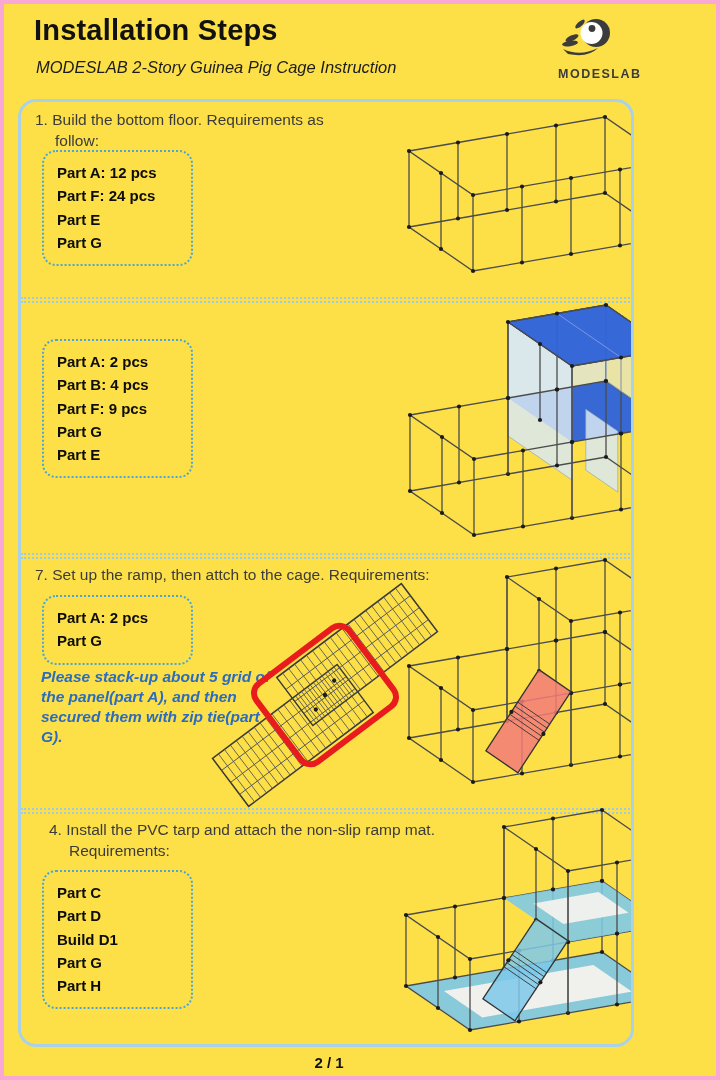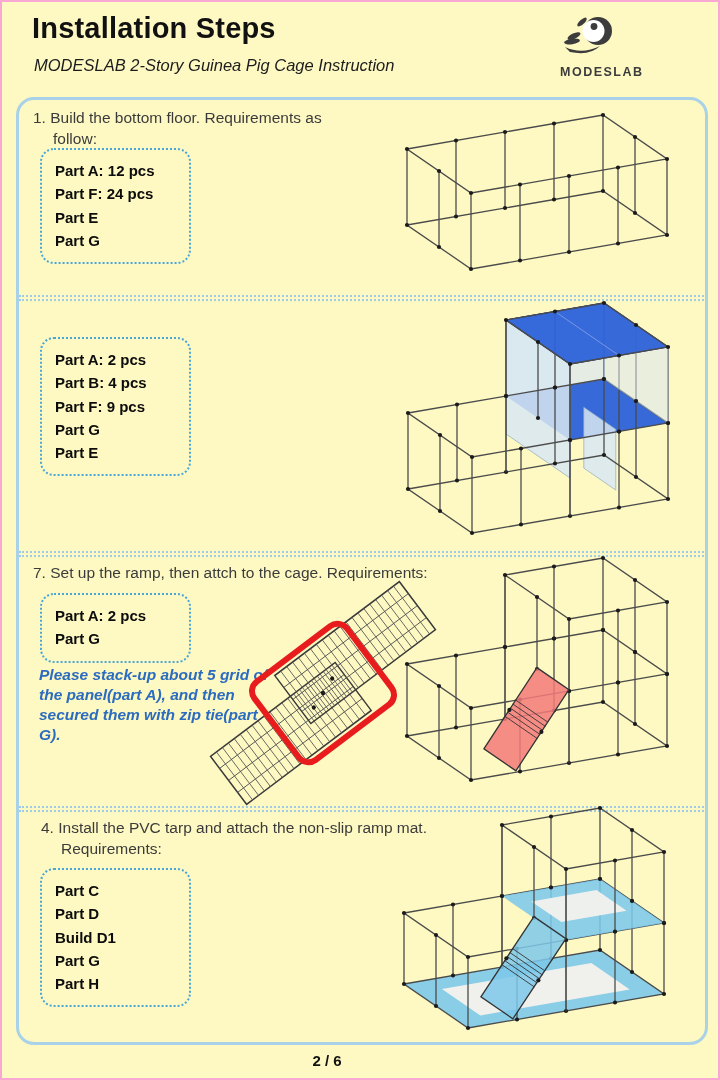--- a/index.html
+++ b/index.html
@@ -1,24 +1,24 @@
 <!DOCTYPE html>
 <html style="--c-border: #a9d2e8; --c-divider: #9fcce4; --c-parts: #4aa6d6; --c-note: #2b6cc0;"><head>
 <meta charset="utf-8">
 <style>
   html,body{margin:0;padding:0;background:#fff;}
-  .page{position:relative;width:720px;height:1080px;background:#fef9c3;border:2px solid #f9a8d4;
+  .page{position:relative;width:720px;height:1080px;background:#fde047;border:4px solid #f9a8d4;
         box-sizing:border-box;font-family:"Liberation Sans",sans-serif;overflow:hidden;}
   
   .title{position:absolute;left:30px;top:10px;font-size:29px;font-weight:800;color:#111;letter-spacing:.2px;}
   .subtitle{position:absolute;left:32px;top:54px;font-size:16.5px;font-style:italic;font-weight:500;color:#1c1c1c;}
   .brand{position:absolute;right:48px;top:12px;width:110px;text-align:left;}
   .brand .brand-name{font-size:12.5px;font-weight:700;letter-spacing:1.5px;color:#3c3c3c;margin-top:1px;}
   
-  .main-box{position:absolute;left:14px;top:95px;width:692px;height:948px;box-sizing:border-box;
+  .main-box{position:absolute;left:14px;top:95px;width:616px;height:948px;box-sizing:border-box;
             border:3.5px solid var(--c-border,#a9d2e8);border-radius:18px;overflow:hidden;}
   .section{position:absolute;left:0;width:685px;}
   .divider{position:absolute;left:0;width:685px;height:6px;box-sizing:border-box;
            border-top:2px dotted var(--c-divider,#9fcce4);border-bottom:2px dotted var(--c-divider,#9fcce4);}
   .step-heading{position:absolute;font-size:15.5px;color:#3b3b3b;line-height:1.35;}
   .step-heading .l2{margin-left:20px;}
   .parts-box{position:absolute;display:inline-block;border:2px dotted var(--c-parts,#4aa6d6);
              border-radius:14px;padding:9px 16px 10px 13px;font-size:15px;font-weight:700;color:#0c0c0c;
              line-height:1.55;min-width:118px;}
   .note{position:absolute;font-size:15.5px;font-weight:700;font-style:italic;
@@ -336,21 +336,21 @@
           <line x1="118.8" y1="155.3" x2="150.8" y2="177.3" stroke="#333" stroke-width="0.9" stroke-linecap="round"></line>
           <line x1="116.1" y1="159.4" x2="148.1" y2="181.4" stroke="#333" stroke-width="0.9" stroke-linecap="round"></line>
           <circle cx="120.4" cy="152.9" r="2.1" fill="#1b1b1b"></circle>
           <circle cx="152.4" cy="174.9" r="2.1" fill="#1b1b1b"></circle>
         </svg>
     </div>
 
     <div class="divider" style="top:706px;"></div>
 
     <div class="section" style="top:712px;height:230px;">
-      <div class="step-heading" style="left:22px;top:6px;width:560px;">
+      <div class="step-heading" style="left:28px;top:6px;width:560px;">
         <div>4. Install the PVC tarp and attach the non-slip ramp mat.</div>
         <div class="l2">Requirements:</div>
       </div>
       <div class="parts-box" style="left:21px;top:56px;">
           <div>Part C</div>
           <div>Part D</div>
           <div>Build D1</div>
           <div>Part G</div>
           <div>Part H</div>
         </div>
@@ -430,14 +430,14 @@
           <line x1="120.4" y1="148.7" x2="152.4" y2="170.7" stroke="#333" stroke-width="0.9" stroke-linecap="round"></line>
           <line x1="117.8" y1="152.7" x2="149.8" y2="174.7" stroke="#333" stroke-width="0.9" stroke-linecap="round"></line>
           <line x1="115.1" y1="156.8" x2="147.1" y2="178.8" stroke="#333" stroke-width="0.9" stroke-linecap="round"></line>
           <circle cx="119.4" cy="150.3" r="2.1" fill="#1b1b1b"></circle>
           <circle cx="151.4" cy="172.3" r="2.1" fill="#1b1b1b"></circle>
         </svg>
     </div>
 
   </div>
 
-  <div class="page-num">2 / 6</div>
+  <div class="page-num">2 / 1</div>
 </div>
 
 </body></html>

